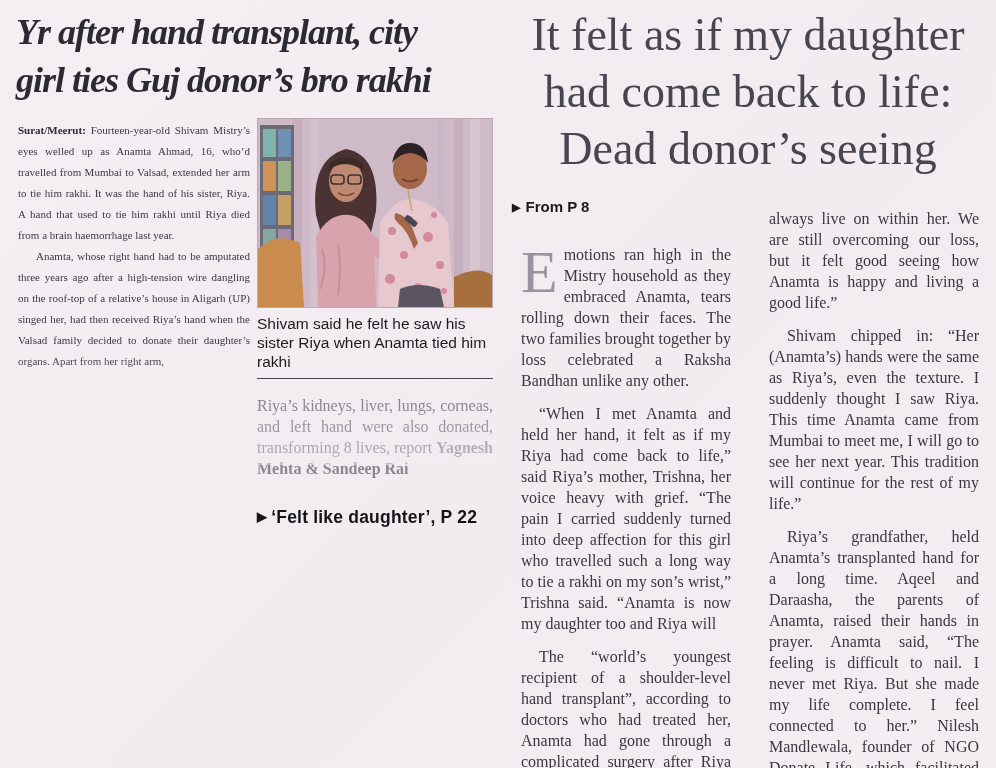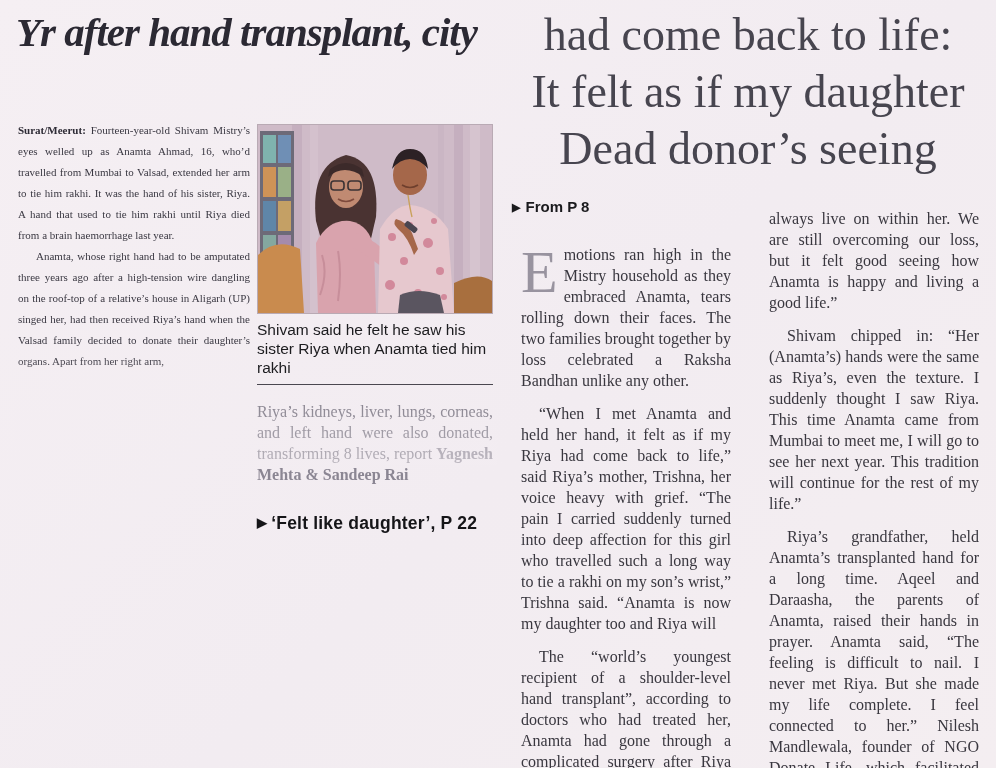--- a/index.html
+++ b/index.html
@@ -9,37 +9,37 @@
     font-family:"Liberation Serif", serif;
     color:#34323c;
     position:relative;
   }
   .page{position:absolute;inset:0;background:linear-gradient(135deg,#f5eff3 0%,#f2ecf1 55%,#f4eef1 100%);}
 
   
   .left-headline{
     position:absolute;left:16px;top:8px;width:478px;
     font-style:italic;font-weight:bold;
-    font-size:41px;line-height:48px;letter-spacing:-1px;
+    font-size:36px;line-height:48px;letter-spacing:-1px;
     color:#2b2933;
   }
   .left-col{
     position:absolute;left:18px;top:120px;width:232px;
     font-size:11px;line-height:21px;text-align:justify;color:#3a3842;
   }
   .left-col p{margin:0;}
   .left-col p.indent{text-indent:18px;}
   .lead-in{font-weight:bold;color:#2d2b35;}
   .fade-overlay{
     position:absolute;left:14px;top:350px;width:240px;height:130px;
     background:linear-gradient(180deg,rgba(243,237,242,0) 0%,rgba(243,237,242,.42) 45%,rgba(243,237,242,.55) 70%,rgba(243,237,242,.15) 100%);
     pointer-events:none;
   }
 
-  .photo-block{position:absolute;left:257px;top:124px;width:236px;}
+  .photo-block{position:absolute;left:257px;top:118px;width:236px;}
   .photo-frame{width:236px;height:190px;border:1px solid #b9aab4;box-sizing:border-box;overflow:hidden;background:#cdb9c6;}
   .photo-caption{
     margin-top:6px;
     font-family:"Liberation Sans", sans-serif;
     font-size:15.5px;line-height:19px;font-weight:500;color:#1c1c1f;
   }
   .caption-rule{border:none;border-top:1.6px solid #4a4750;margin:7px 0 10px 0;}
   .continuation{
     font-size:16px;line-height:21px;text-align:justify;color:#7d7985;
     position:relative;
@@ -85,20 +85,21 @@
     font-family:"Liberation Serif", serif;
   }
 </style>
 </head>
 <body>
 
 <div class="page">
 
   <div class="left-headline">
     <div>Yr after hand transplant, city</div>
+    <div>girl ties Guj donor’s bro rakhi</div>
   </div>
 
   <div class="left-col">
     <p><span class="lead-in">Surat/Meerut:</span><span> Fourteen-year-old Shivam Mistry’s eyes welled up as Anamta Ahmad, 16, who’d travelled from Mumbai to Valsad, extended her arm to tie him rakhi. It was the hand of his sister, Riya. A hand that used to tie him rakhi until Riya died from a brain haemorrhage last year.</span></p>
     <p class="indent">Anamta, whose right hand had to be amputated three years ago after a high-tension wire dangling on the roof-top of a relative’s house in Aligarh (UP) singed her, had then received Riya’s hand when the Valsad family decided to donate their daughter’s organs. Apart from her right arm,</p>
   </div>
   <div class="fade-overlay"></div>
 
   <div class="photo-block">
     <div class="photo-frame">
@@ -167,22 +168,22 @@
     <div class="photo-caption">Shivam said he felt he saw his sister Riya when Anamta tied him rakhi</div>
     <hr class="caption-rule">
     <p class="continuation"><span>Riya’s kidneys, liver, lungs, corneas, and left hand were also donated, transforming 8 lives, report </span><span class="reporters">Yagnesh Mehta &amp; Sandeep Rai</span></p>
     <div class="pointer-line">
       <span class="tri">▶</span><span>‘Felt like daughter’, P 22</span>
     </div>
   </div>
   <div class="cont-fade"></div>
 
   <div class="right-headline">
+    <div>It felt as if my daughter</div>
     <div>had come back to life:</div>
-    <div>It felt as if my daughter</div>
     <div>Dead donor’s seeing</div>
   </div>
 
   <div class="from-tag">
     <span class="tri">▶</span><span>From P 8</span>
   </div>
 
   <div class="rcol" id="rcol1">
     <p><span class="dropcap">E</span><span>motions ran high in the Mistry household as they embraced Anamta, tears rolling down their faces. The two families brought together by loss celebrated a Raksha Bandhan unlike any other.</span></p>
     <p class="indent">“When I met Anamta and held her hand, it felt as if my Riya had come back to life,” said Riya’s mother, Trishna, her voice heavy with grief. “The pain I carried suddenly turned into deep affection for this girl who travelled such a long way to tie a rakhi on my son’s wrist,” Trishna said. “Anamta is now my daughter too and Riya will</p>

